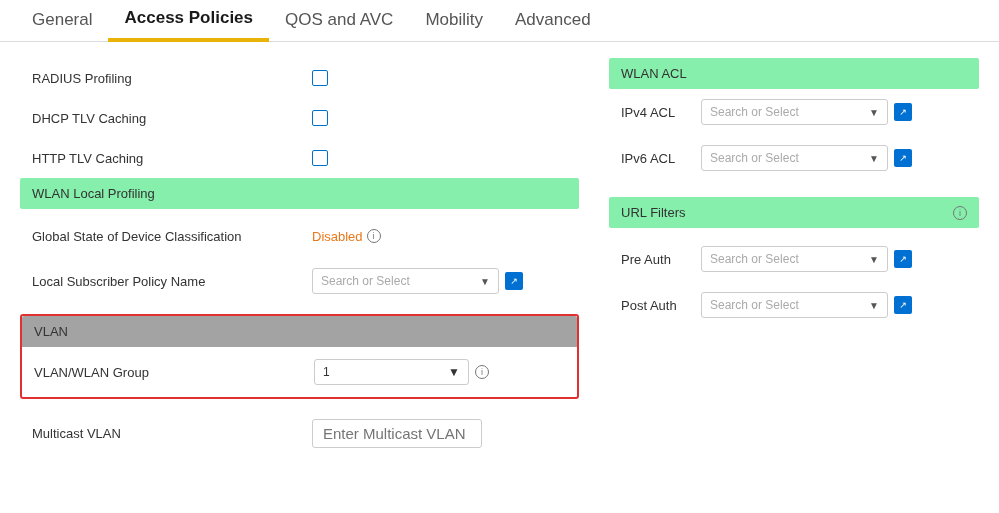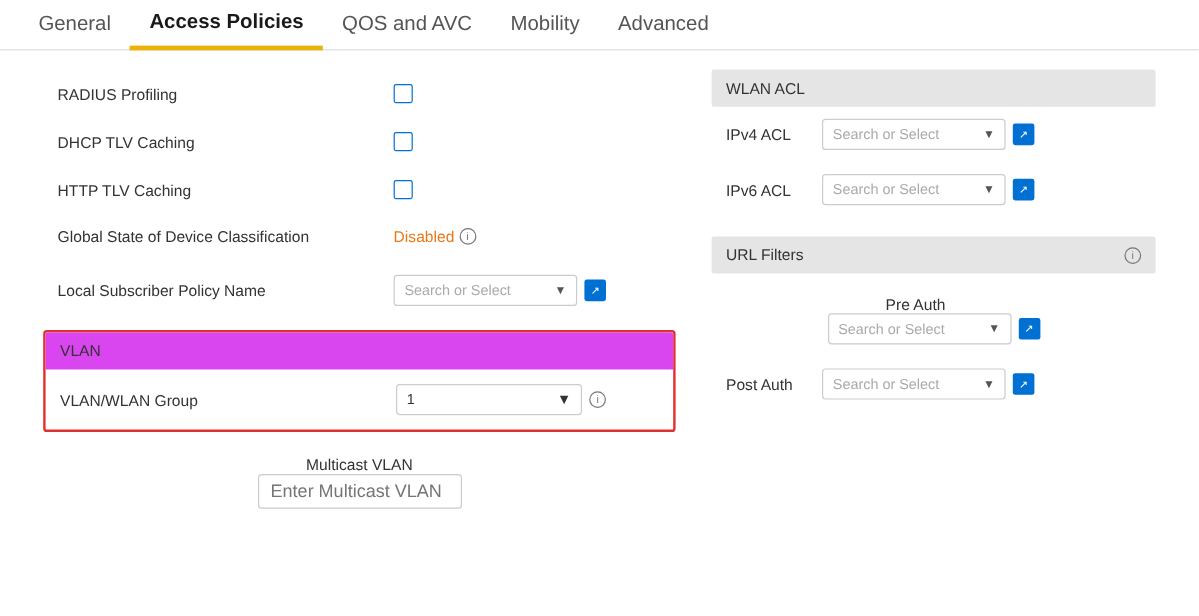--- a/index.html
+++ b/index.html
@@ -30,39 +30,39 @@
     }
     .tab.active {
       color: #1a1a1a;
       font-weight: 600;
       border-bottom: 4px solid #eab308;
     }
 
     
     .main-content {
       display: flex;
-      padding: 16px 36px;
+      padding: 16px 20px;
       gap: 0;
     }
 
     
     .left-panel {
       flex: 1;
       max-width: 570px;
     }
 
     
     .right-panel {
       flex: 0 0 370px;
       margin-left: 30px;
     }
 
     
     .section-header {
-      background: #e5e5e5;
+      background: #86efac;
       padding: 8px 12px;
       font-weight: 500;
       font-size: 13px;
       color: #333;
       margin-bottom: 0;
       border-radius: 2px;
     }
 
     
     .form-row {
@@ -99,21 +99,21 @@
     }
 
     
     .select-dropdown {
       display: flex;
       align-items: center;
       border: 1px solid #ccc;
       border-radius: 3px;
       background: #fff;
       padding: 5px 8px;
-      width: 153px;
+      width: 187px;
       cursor: pointer;
       font-size: 12px;
       color: #aaa;
       justify-content: space-between;
     }
     .select-dropdown .chevron {
       color: #555;
       font-size: 10px;
     }
 
@@ -152,21 +152,21 @@
     }
 
     
     .vlan-section {
       border: 2px solid #e03030;
       border-radius: 3px;
       margin: 8px 0;
     }
 
     .vlan-section .section-header {
-      background: #d946ef;
+      background: #a3a3a3;
       border-bottom: none;
       border-radius: 2px 2px 0 0;
     }
 
     
     .select-with-value {
       display: flex;
       align-items: center;
       border: 1px solid #ccc;
       border-radius: 3px;
@@ -212,21 +212,21 @@
       font-size: 13px;
       color: #333;
     }
     .right-form-control {
       display: flex;
       align-items: center;
       gap: 6px;
     }
 
     .mb8 { margin-bottom: 8px; }
-    .mt8 { margin-top: 8px; flex-direction: column; }
+    .mt8 { margin-top: 8px; }
   </style>
 </head>
 <body>
 
 <div class="tab-bar">
   <div class="tab">General</div>
   <div class="tab active">Access Policies</div>
   <div class="tab">QOS and AVC</div>
   <div class="tab">Mobility</div>
   <div class="tab">Advanced</div>
@@ -250,20 +250,21 @@
       </div>
     </div>
 
     <div class="form-row">
       <div class="form-row-label">HTTP TLV Caching</div>
       <div class="form-row-control">
         <div class="checkbox-custom"></div>
       </div>
     </div>
 
+    <div class="section-header mb8">WLAN Local Profiling</div>
 
     <div class="form-row">
       <div class="form-row-label">Global State of Device Classification</div>
       <div class="form-row-control">
         <span class="status-disabled">
           <span>Disabled</span>
           <span class="info-circle">i</span>
         </span>
       </div>
     </div>

